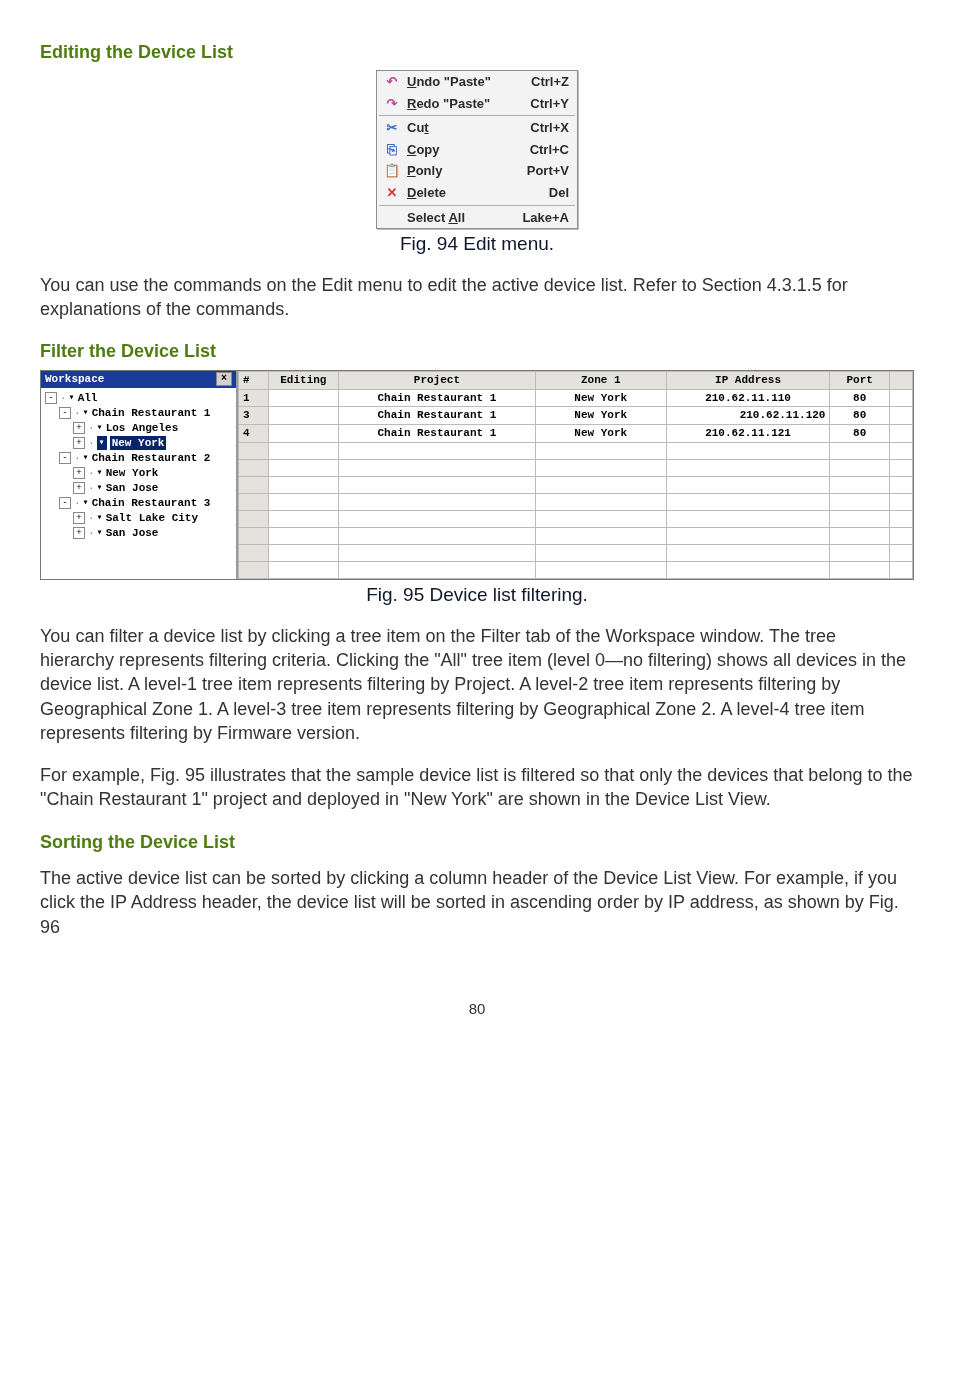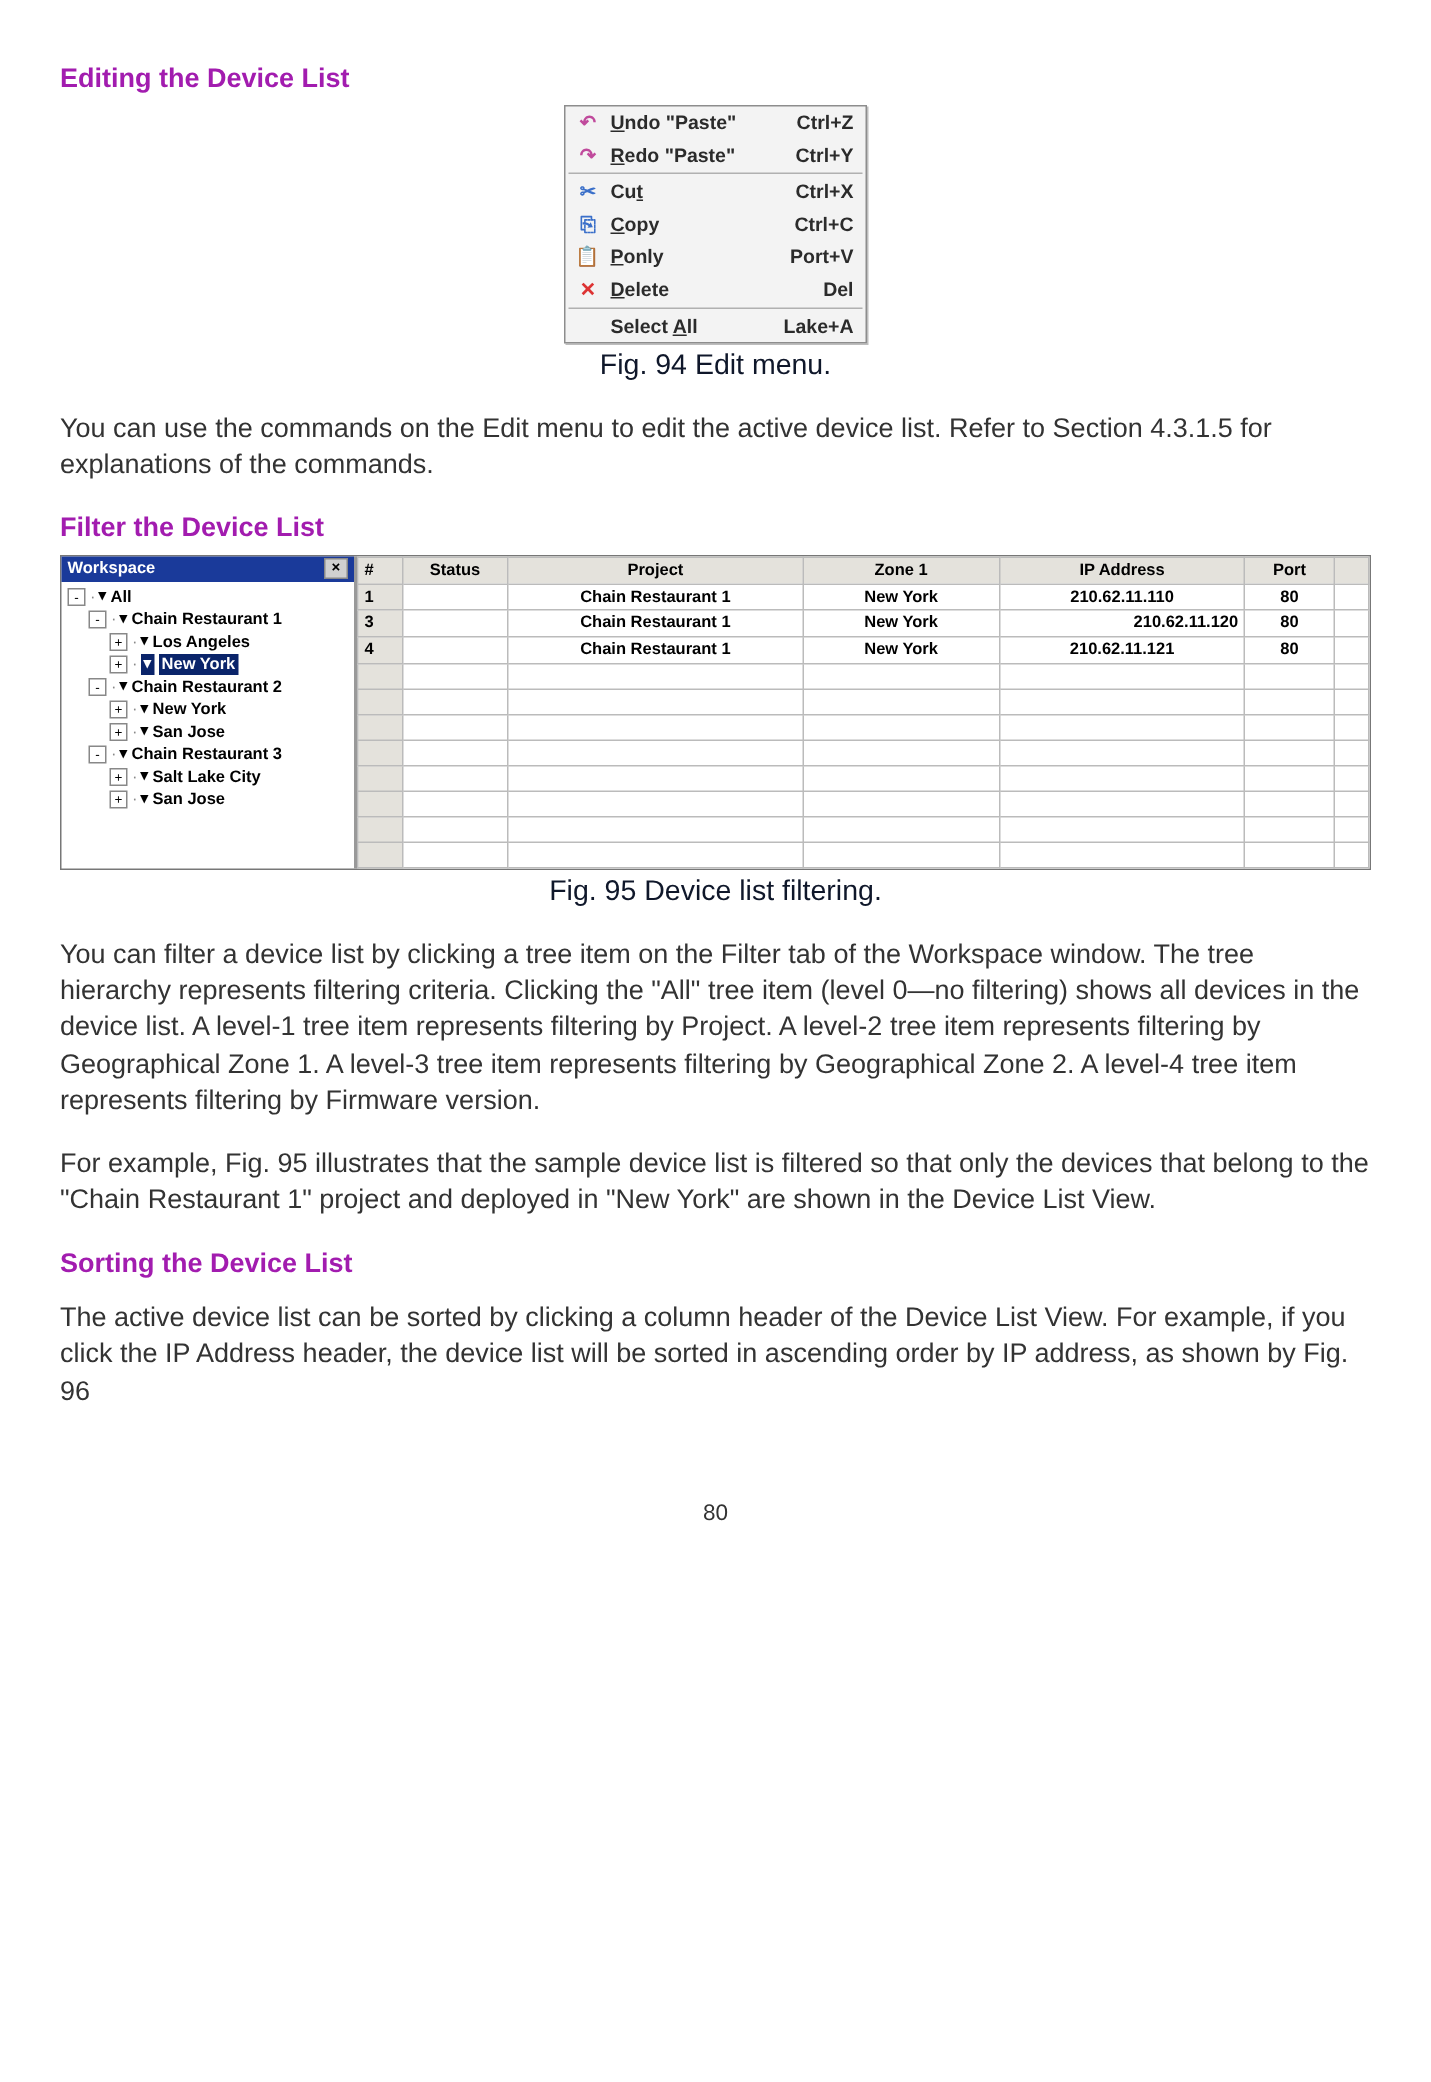--- a/index.html
+++ b/index.html
@@ -9,21 +9,21 @@
     margin: 0;
     padding: 40px 40px 20px 40px;
     line-height: 1.35;
     background: #fff;
     width: 954px;
     box-sizing: border-box;
   }
   h2.section {
     font-size: 18px;
     font-weight: bold;
-    color: #a21caf;
+    color: #4d7c0f;
     margin: 0 0 6px 0;
   }
   .fig-caption {
     text-align: center;
     font-size: 19px;
     color: #0f172a;
     margin: 2px 0 16px 0;
   }
   p.body {
     margin: 0 0 18px 0;
@@ -73,21 +73,21 @@
   .menu-sep {
     border-top: 1px solid #b0b0b0;
     margin: 1px 2px;
   }
   .ul { text-decoration: underline; }
 
   
   .device-shot {
     display:flex;
     border: 1px solid #777;
-    font-family: Liberation Sans, sans-serif;
+    font-family: Liberation Mono, monospace;
     font-size: 11px;
     color: #000;
     margin: 6px 0 0 0;
     background:#fff;
   }
   .ws-panel {
     width: 195px;
     border-right: 2px solid #999;
     display:flex;
     flex-direction:column;
@@ -294,21 +294,21 @@
           <span class="funnel">▾</span>
           <span>San Jose</span>
         </div>
     </div>
   </div>
 
   <table class="dl-table">
     <thead>
       <tr>
         <th class="rownum">#</th>
-        <th style="width:55px">Status</th>
+        <th style="width:55px">Editing</th>
         <th style="width:170px">Project</th>
         <th style="width:110px">Zone 1</th>
         <th style="width:140px">IP Address</th>
         <th style="width:45px">Port</th>
         <th style="width:12px"></th>
       </tr>
     </thead>
     <tbody>
       <tr>
         <td class="rownum">1</td>

